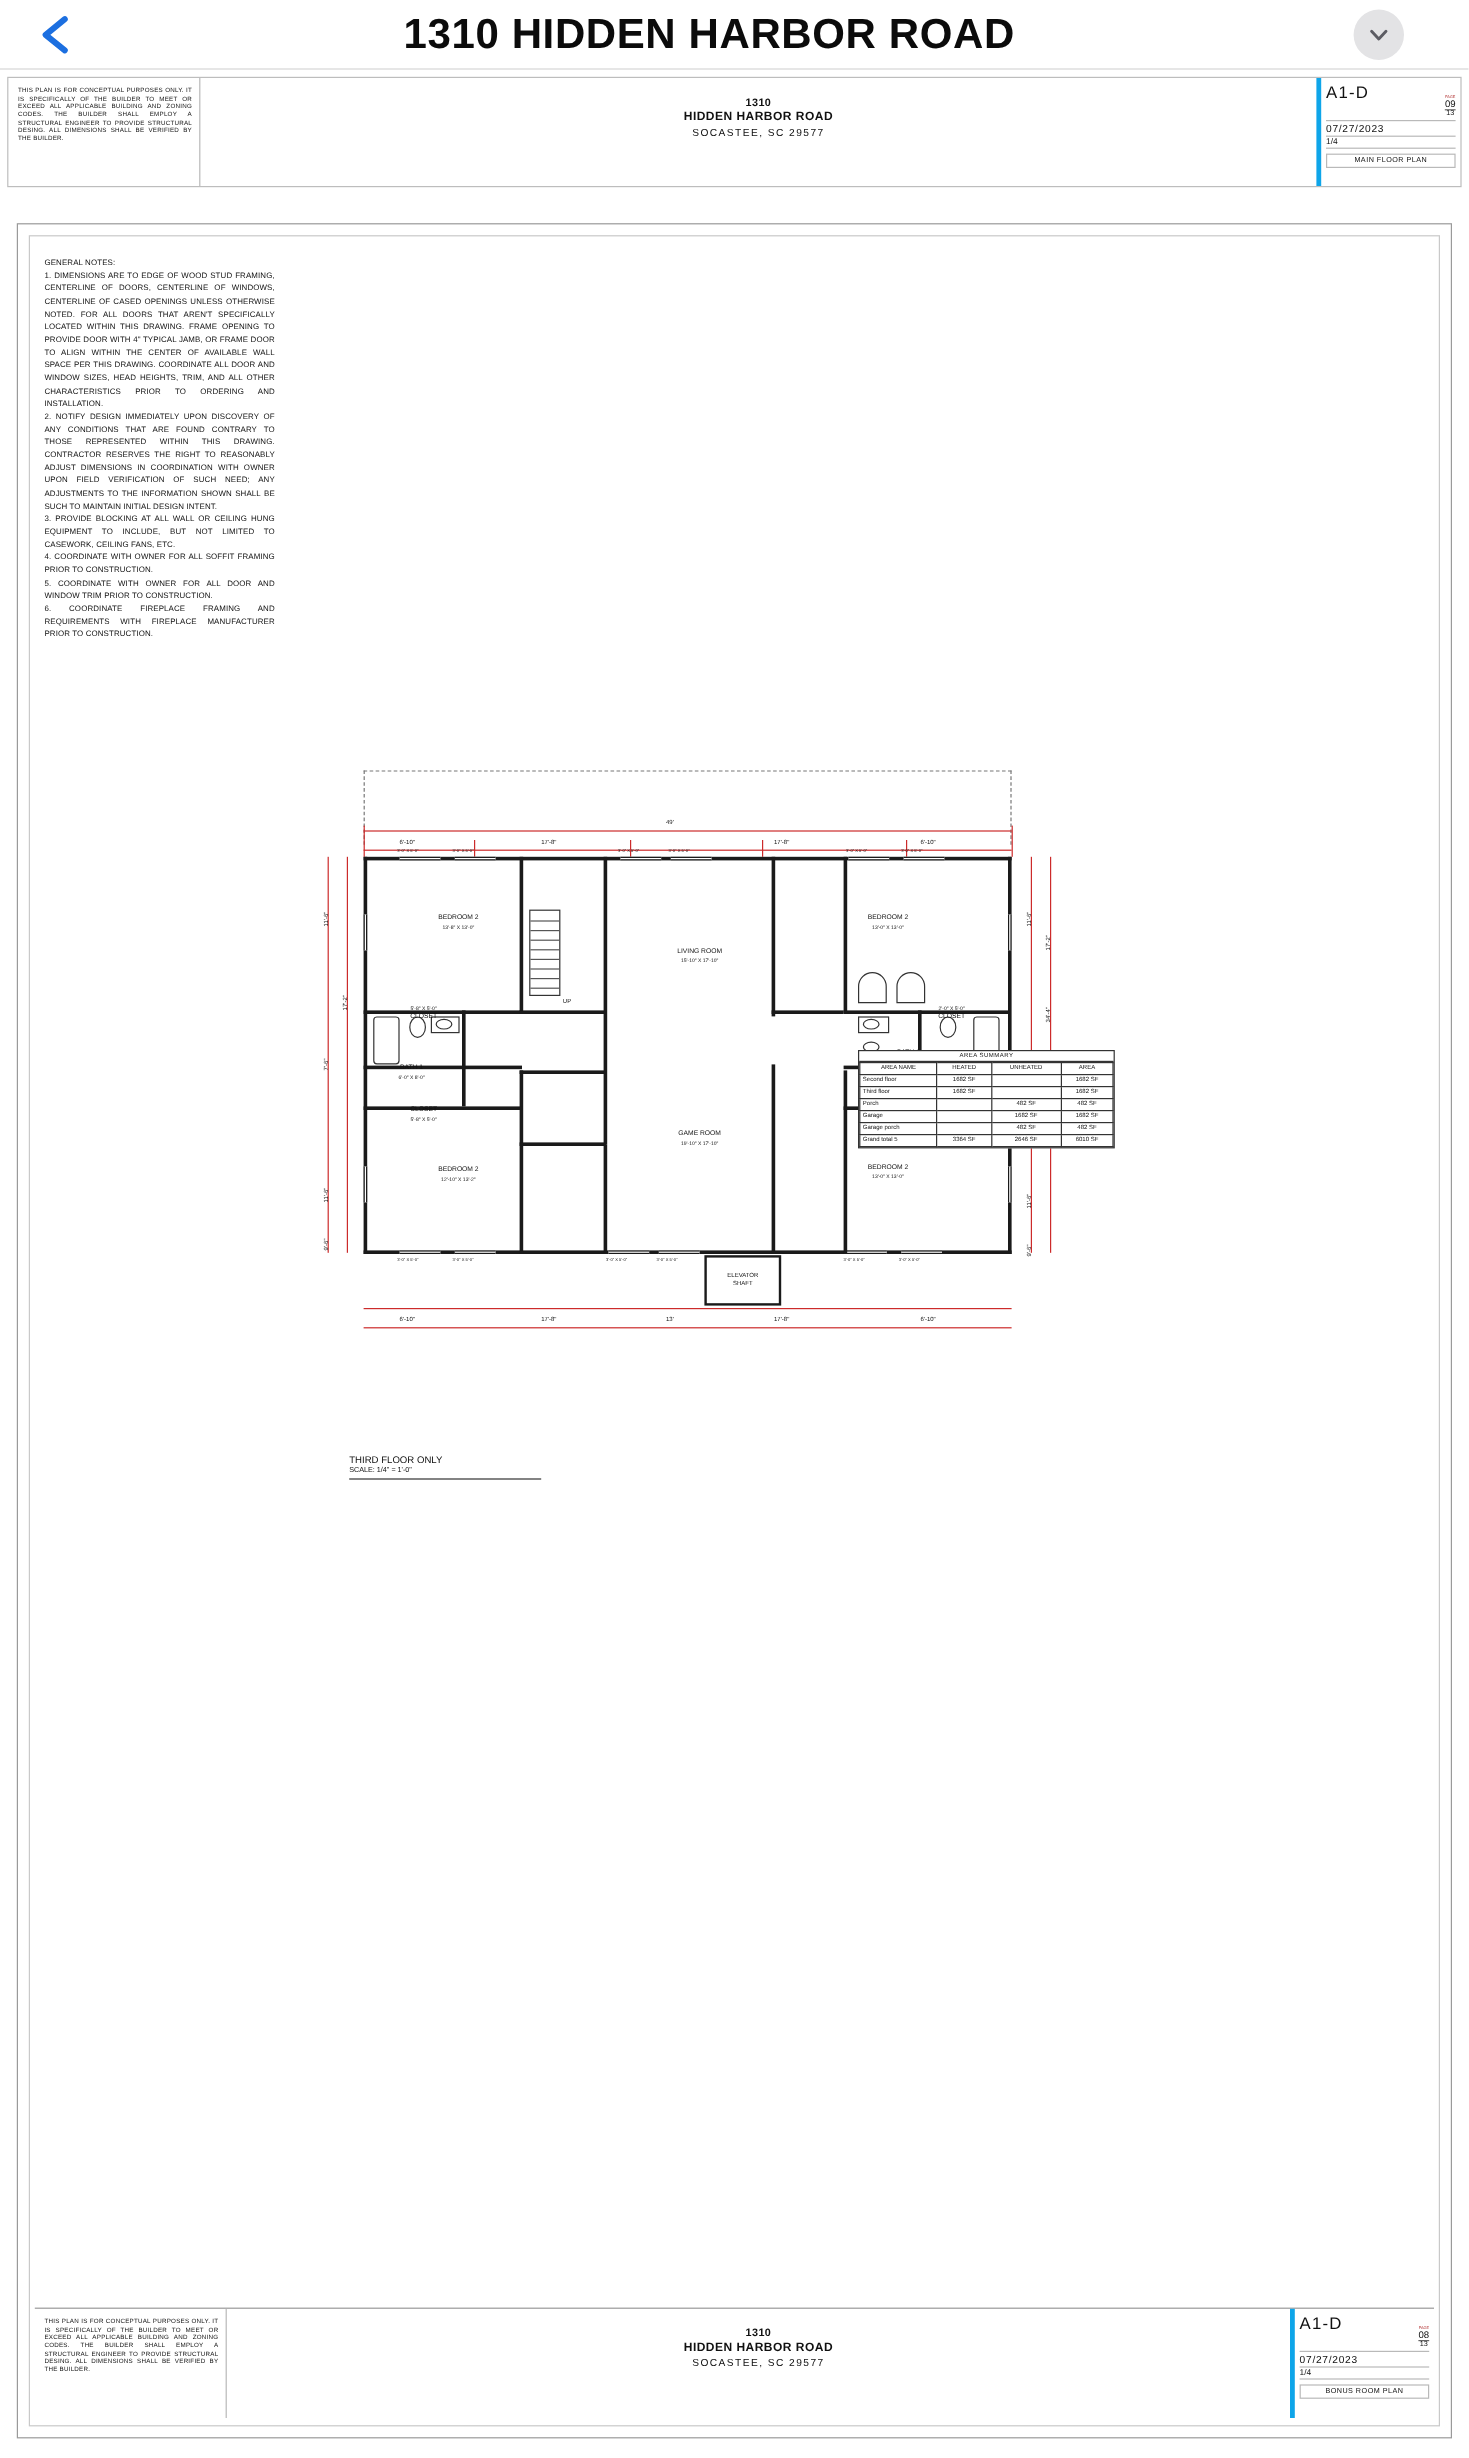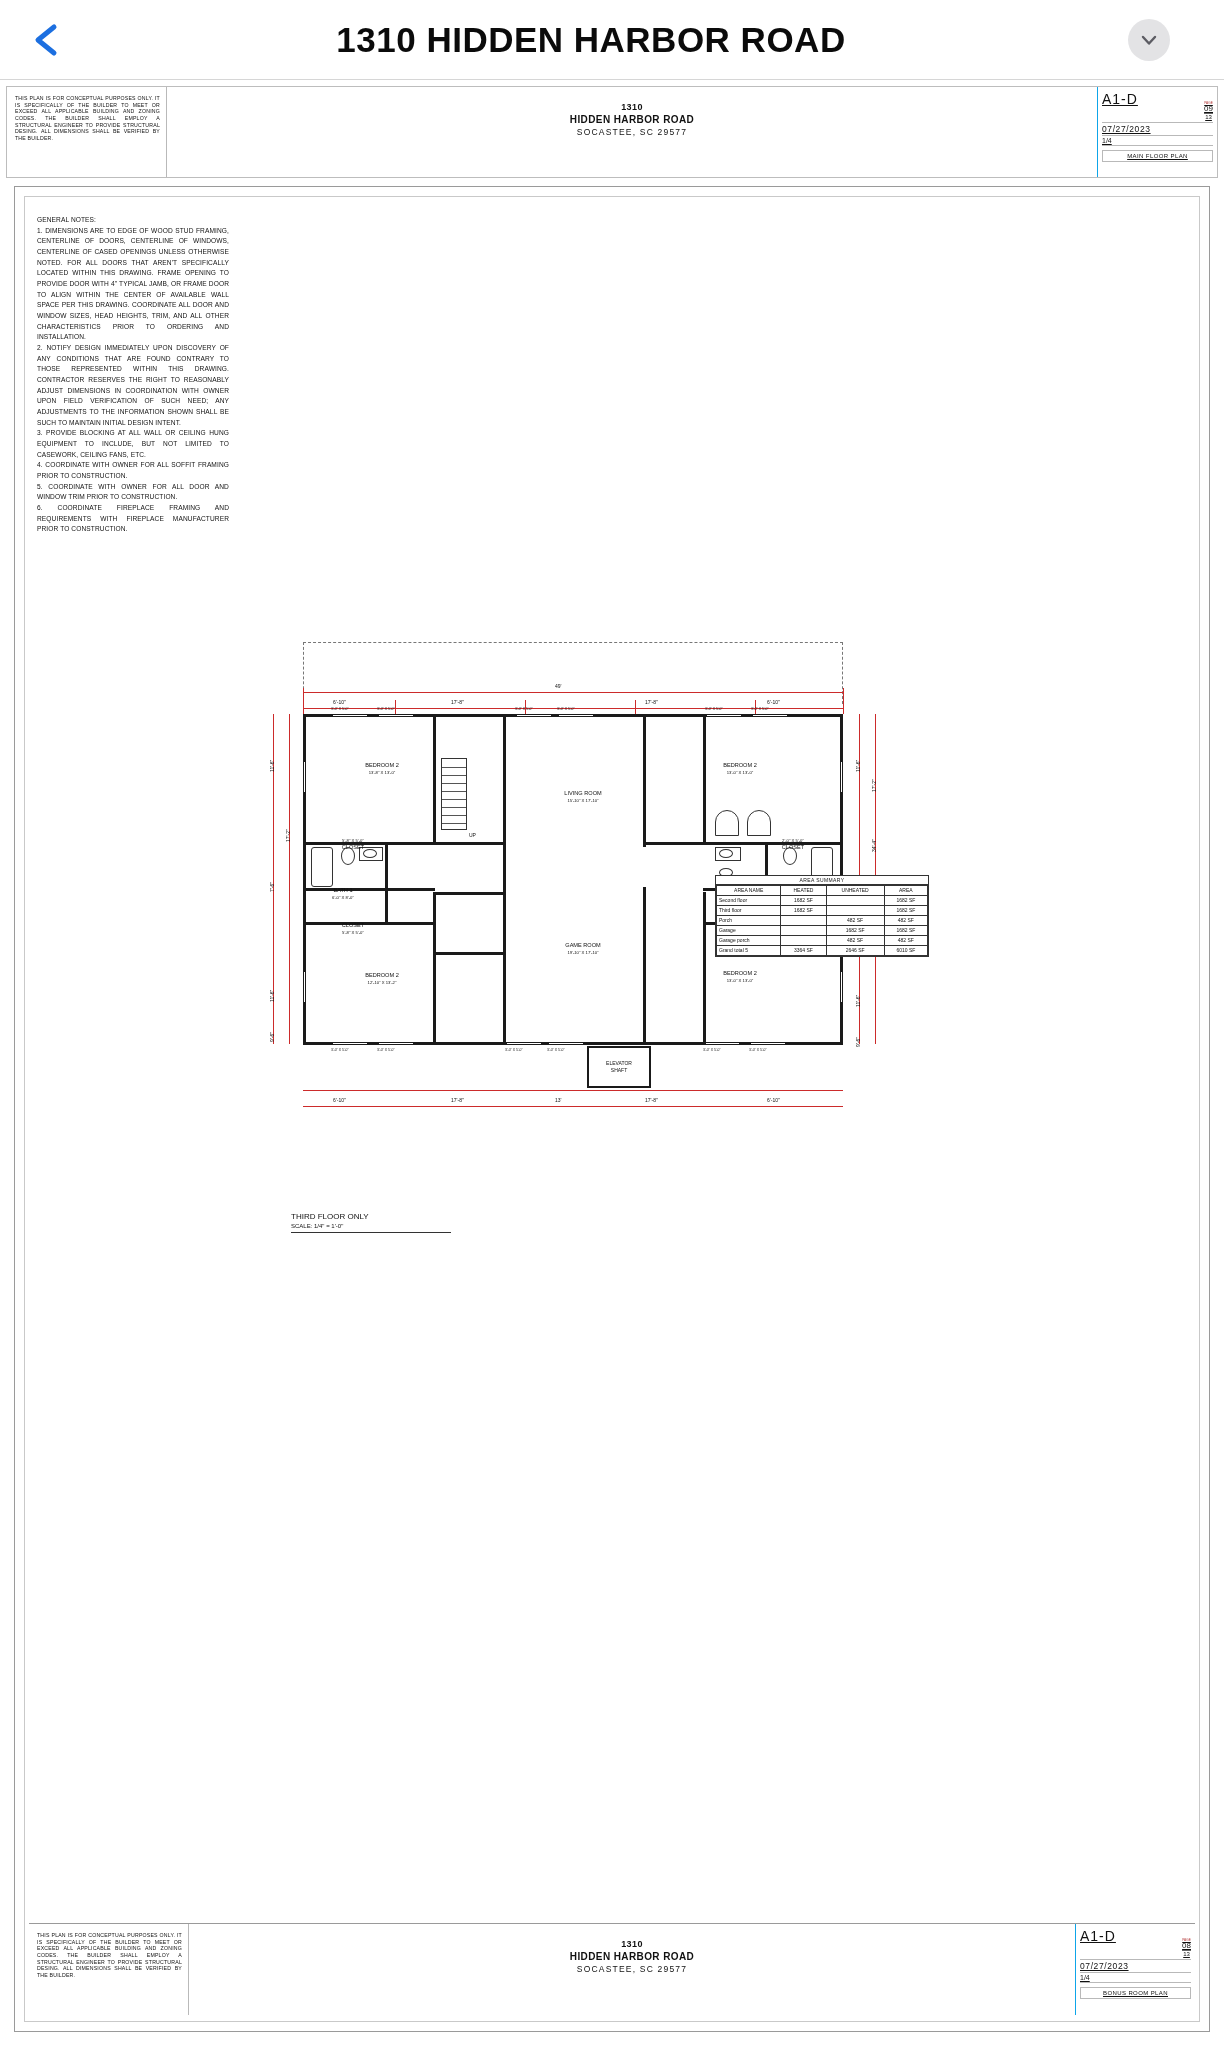--- a/index.html
+++ b/index.html
@@ -12,21 +12,21 @@
     position: relative;
     width: 1224px;
     height: 2048px;
     background: #ffffff;
     overflow: hidden;
   }
 
   
   .header {
     position: relative;
-    height: 80px;
+    height: 58px;
     background: #ffffff;
     border-bottom: 1px solid #d6d6d6;
     display: flex;
     align-items: center;
     padding: 0 22px;
   }
   .back-btn {
     width: 52px; height: 52px;
     display: flex; align-items: center; justify-content: center;
     cursor: pointer;
@@ -97,24 +97,23 @@
   }
   .tb-addr {
     text-align: center;
     line-height: 1.35;
   }
   .tb-addr .l1 { font-size: 9px; font-weight: bold; letter-spacing: 0.4px; }
   .tb-addr .l2 { font-size: 10px; font-weight: bold; letter-spacing: 0.4px; }
   .tb-addr .l3 { font-size: 8.5px; letter-spacing: 1.2px; }
   .tb-right {
     width: 120px;
-    border-left: 1px solid #0ea5e9;
+    border-left: 4px solid #0ea5e9;
     position: relative;
     padding: 4px 4px 2px 4px;
-    text-decoration: underline;
   }
   .tb-sheet {
     display: flex; align-items: baseline; justify-content: space-between;
     border-bottom: 1px solid #b9b9b9;
     padding-bottom: 2px;
   }
   .tb-sheet .code { font-size: 14px; letter-spacing: 1px; }
   .tb-sheet .pgwrap { text-align: center; line-height: 1; }
   .tb-sheet .pglbl { font-size: 3.2px; color: #b03030; display: block; }
   .tb-sheet .pgnum { font-size: 8px; display: block; }

